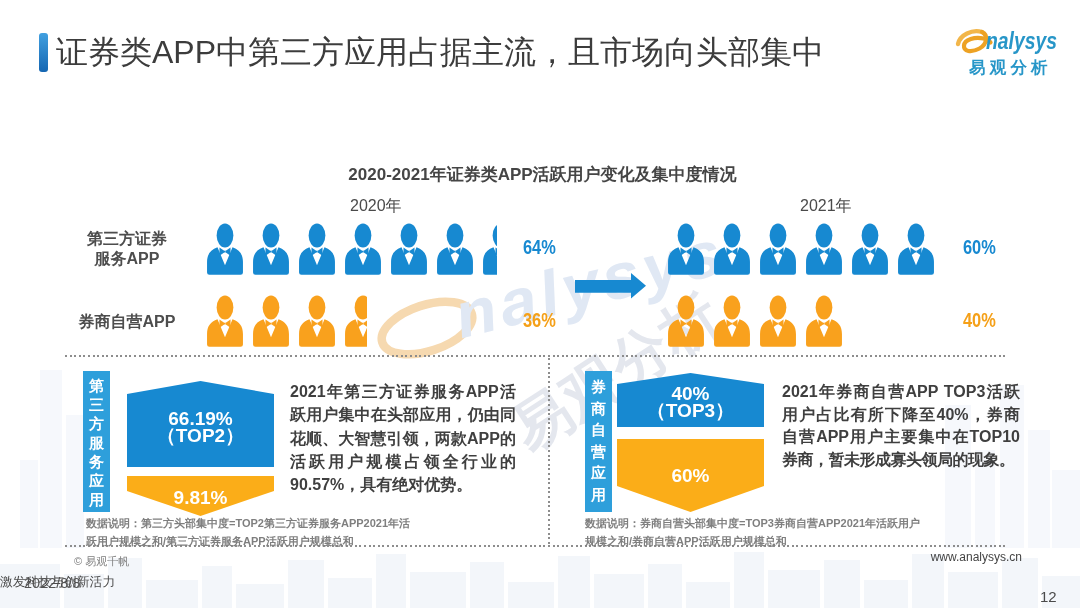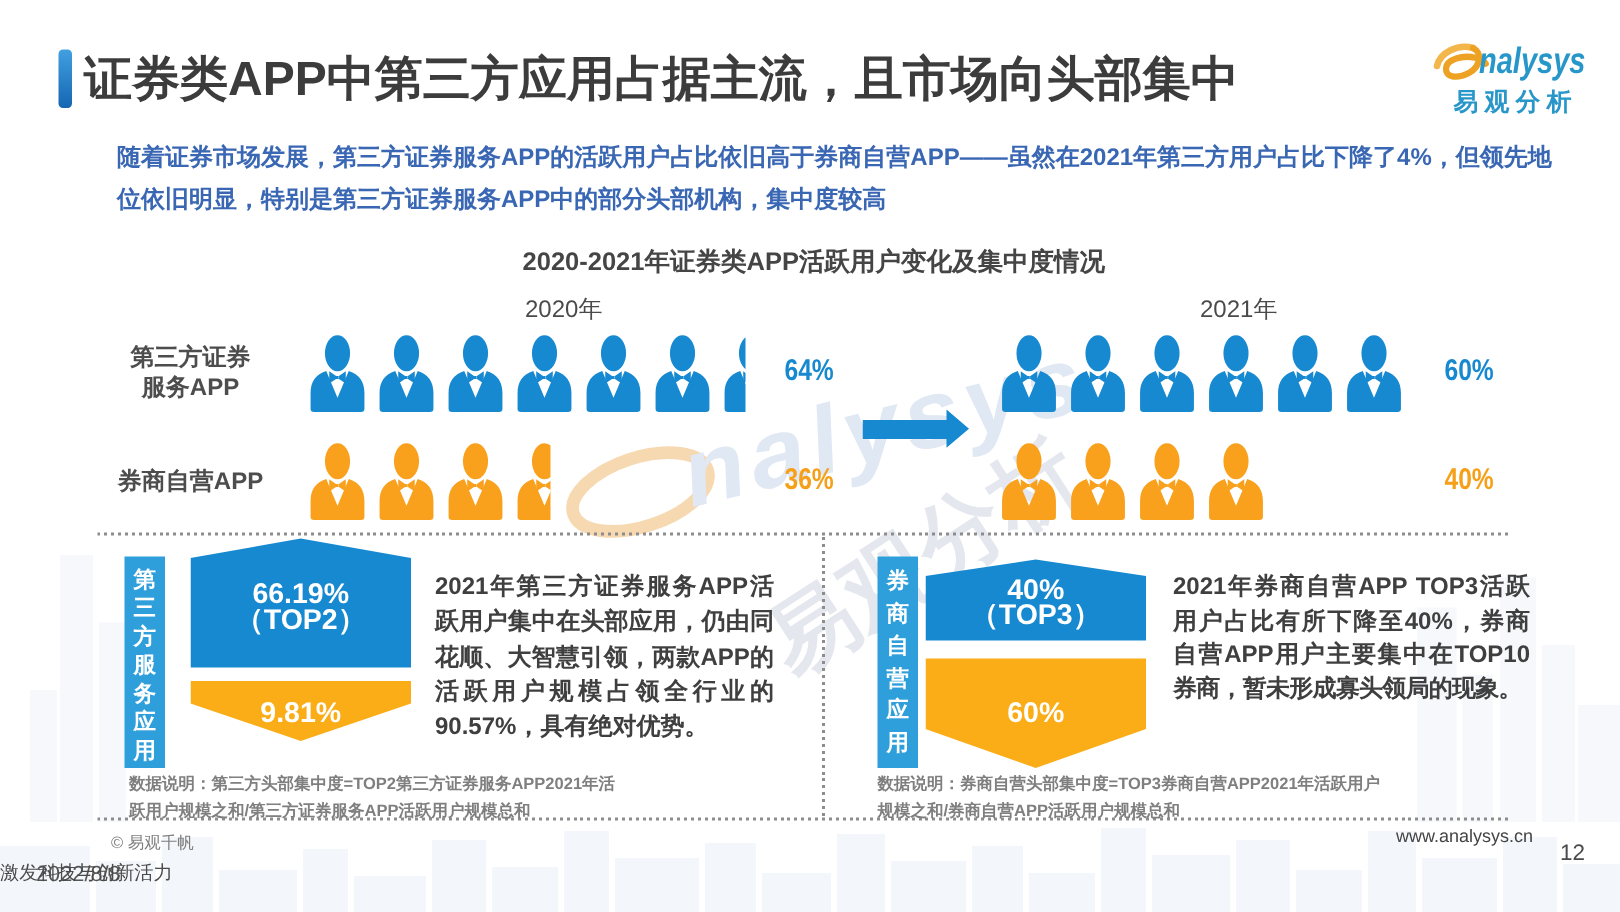--- a/index.html
+++ b/index.html
@@ -3,21 +3,21 @@
 <meta charset="utf-8">
 <style>
 *{margin:0;padding:0;box-sizing:border-box}
 html,body{width:1080px;height:608px}
 body{font-family:"Liberation Sans",sans-serif;background:#fff}
 .page{position:relative;width:1080px;height:608px;overflow:hidden;background:#fff}
 .abs{position:absolute}
 
 
 .tbar{left:39px;top:33px;width:9px;height:39px;border-radius:3px;background:linear-gradient(180deg,#41a0e0,#1566b2)}
-.title{left:56px;top:31px;font-size:32px;font-weight:bold;color:#3c3c3c;letter-spacing:0px}
+.title{left:56px;top:31px;font-size:32px;font-weight:normal;color:#3c3c3c;letter-spacing:0px}
 .logo{left:953px;top:24px;width:112px;height:52px}
 .intro{left:78px;top:92px;width:960px;font-size:16px;line-height:28px;font-weight:bold;color:#3a67b3}
 
 
 .ctitle{left:0px;top:163px;width:1085px;text-align:center;font-size:17px;font-weight:bold;color:#454545}
 .year{font-size:16px;color:#4a4a4a}
 .rowlab{width:140px;left:57px;text-align:center;font-size:16px;font-weight:bold;color:#4d4d4d;line-height:19.5px}
 .irow{display:flex;gap:8px;height:54px}
 .pi{width:38px;height:54px;flex:0 0 auto}
 .clip{height:54px;overflow:hidden;flex:0 0 auto}
@@ -94,21 +94,20 @@
   <div class="abs logo">
     <svg width="112" height="56" viewBox="0 0 112 56">
       <g fill="none" stroke-linecap="round">
         <path d="M5,20 C7,11 19,5 29,8" stroke="#f2b64a" stroke-width="4.4"></path>
         <path d="M29,8 C35.5,11 34,20.5 26.5,24.5 C18,29 10.5,27.5 11,21.5 C11.5,15.5 22,12.5 30.5,14.5 C34.5,15.5 36.5,17 37.5,18.5" stroke="#eda224" stroke-width="4.2"></path>
       </g>
       <text transform="translate(33,24.5) scale(0.79 1)" font-size="24.5" font-style="italic" font-weight="bold" fill="#2796c8">nalysys</text>
       <text transform="translate(16,49)" font-size="16.5" font-weight="bold" fill="#2796c8" letter-spacing="4.2">易观分析</text>
     </svg>
   </div>
-  <div class="abs intro">随着证券市场发展，第三方证券服务APP的活跃用户占比依旧高于券商自营APP——虽然在2021年第三方用户占比下降了4%，但领先地位依旧明显，特别是第三方证券服务APP中的部分头部机构，集中度较高</div>
 
   <div class="abs ctitle">2020-2021年证券类APP活跃用户变化及集中度情况</div>
   <div class="abs year" style="left:350px;top:196px">2020年</div>
   <div class="abs year" style="left:800px;top:196px">2021年</div>
 
   <div class="abs rowlab" style="top:229px">第三方证券<br>服务APP</div>
   <div class="abs rowlab" style="top:312px">券商自营APP</div>
 
   <svg width="0" height="0" style="position:absolute">
     <defs>
@@ -210,21 +209,21 @@
 
   <div class="abs vtab" style="left:83px;top:371px;height:141px">
     <span>第</span>
       <span>三</span>
       <span>方</span>
       <span>服</span>
       <span>务</span>
       <span>应</span>
       <span>用</span>
   </div>
-  <div class="hexwrap" style="left:127px;top:353px;width:147px;height:142px">
+  <div class="hexwrap" style="left:127px;top:375px;width:147px;height:142px">
     <svg width="147" height="142" viewBox="0 0 147 142">
       <path d="M0,19 L73.5,6 L147,19 L147,92 L0,92 Z" fill="#1789d1"></path>
       <path d="M0,101 L147,101 L147,116 L73.5,141 L0,116 Z" fill="#fbad18"></path>
     </svg>
     <div class="hextxt" style="top:36px">66.19%<br>（TOP2）</div>
     <div class="hextxt" style="top:115px">9.81%</div>
   </div>
   <div class="abs btext" style="left:290px;top:380px;width:226px;line-height:23.3px">
     <div class="j">2021年第三方证券服务APP活</div>
     <div class="j">跃用户集中在头部应用，仍由同</div>
@@ -255,15 +254,15 @@
     <div class="j">用户占比有所下降至40%，券商</div>
     <div class="j">自营APP用户主要集中在TOP10</div>
     <div style="letter-spacing:-0.5px">券商，暂未形成寡头领局的现象。</div>
   </div>
   <div class="abs note" style="left:585px;top:515px;width:440px">数据说明：券商自营头部集中度=TOP3券商自营APP2021年活跃用户<br>规模之和/券商自营APP活跃用户规模总和</div>
 
   <div class="abs foot" style="left:74px;top:554px">© 易观千帆</div>
   <div class="abs" style="right:58px;top:550px;font-size:12px;color:#444">www.analysys.cn</div>
   <div class="abs" style="left:24px;top:575px;font-size:14.5px;color:#555">2022/8/8</div>
   <div class="abs" style="left:0;top:574px;width:1080px;text-align:left;font-size:12.8px;color:#4a4a4a">激发科技与创新活力</div>
-  <div class="abs" style="left:1040px;top:560px;font-size:15px;color:#4a4a4a">12</div>
+  <div class="abs" style="left:1040px;top:588px;font-size:15px;color:#4a4a4a">12</div>
 
 </div>
 
 </body></html>

